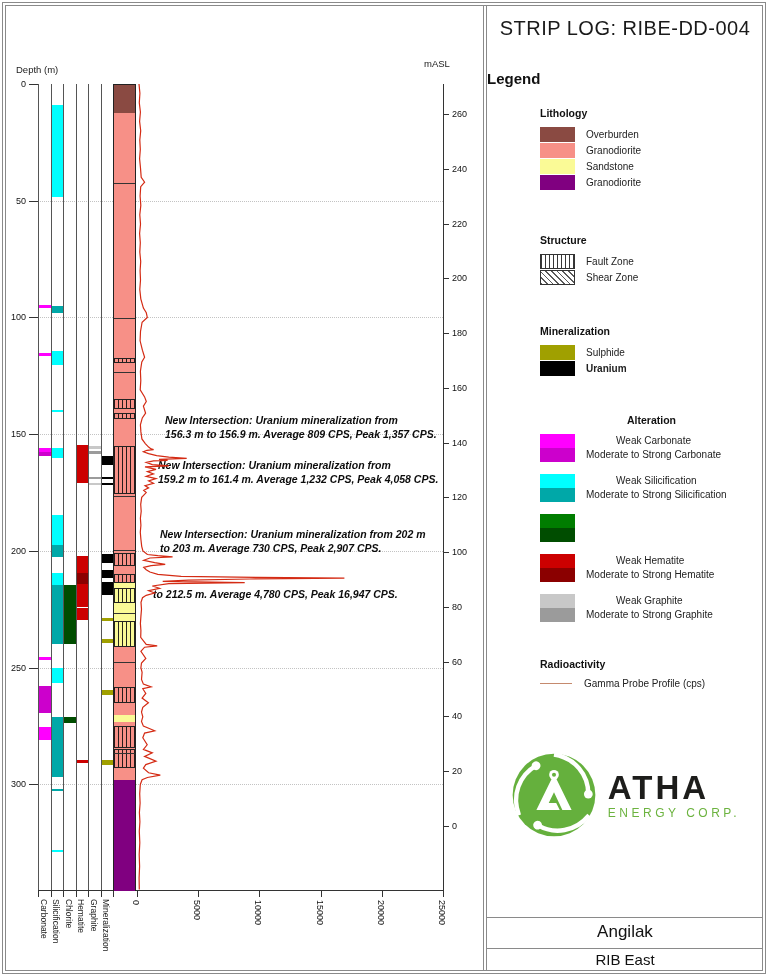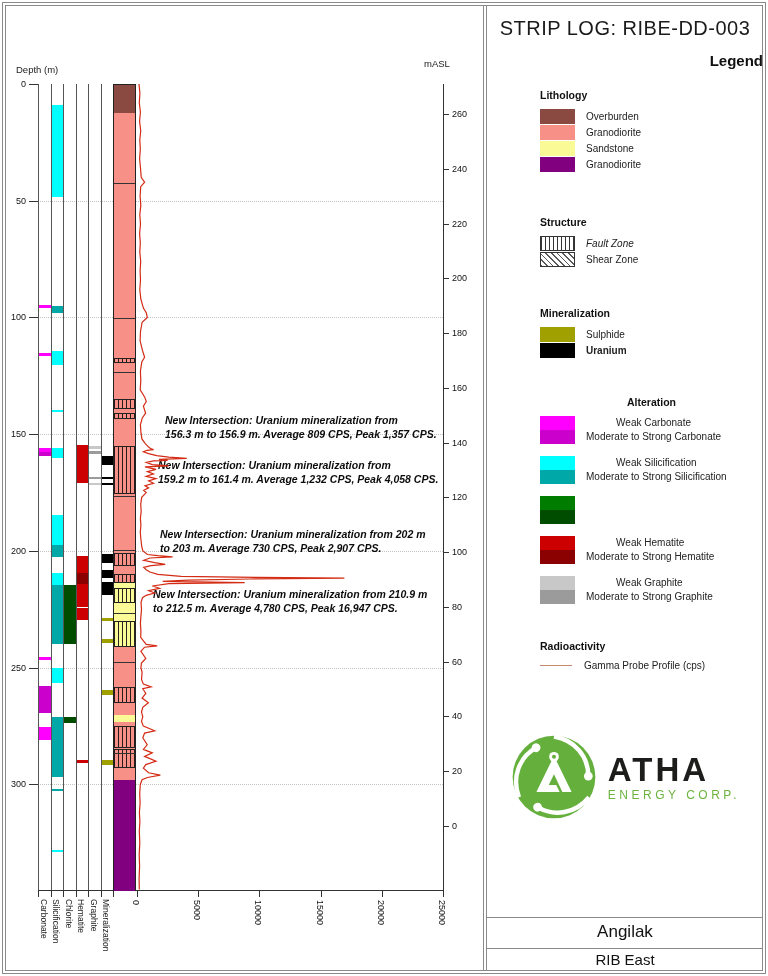--- a/index.html
+++ b/index.html
@@ -37,21 +37,21 @@
   .contact{height:1px;background:#333;}
   #gamma-svg{position:absolute;inset:0;pointer-events:none;}
   .annotation{position:absolute;font-size:10.5px;font-weight:bold;font-style:italic;
               line-height:1.32;white-space:nowrap;color:#0c0c0c;}
 
   
   .panel{position:absolute;left:487px;top:5px;width:276px;height:900px;}
   .panel-title{margin-top:12px;text-align:center;font-size:20px;letter-spacing:.5px;color:#1a1a1a;}
   .fields{display:flex;justify-content:center;gap:13px;margin-top:4px;}
   .notes{margin-top:8px;text-align:center;font-size:9px;line-height:1.3;color:#222;}
-  .legend-title{margin-top:8px;text-align:right;font-size:15px;font-weight:bold;}
+  .legend-title{margin-top:26px;text-align:left;font-size:15px;font-weight:bold;}
   #legend-sections{padding-left:53px;}
   .legend-section{margin-top:44px;}
   [data-name="legend-section-lithology"]{margin-top:20px;}
   [data-name="legend-section-mineralization"]{margin-top:40px;}
   [data-name="legend-section-alteration"]{margin-top:38px;}
   [data-name="legend-section-radioactivity"]{margin-top:36px;}
   .legend-section-title{font-size:10.5px;font-weight:bold;margin-bottom:8px;}
   .legend-item{display:flex;align-items:center;margin-bottom:1px;}
   .swatch{width:35px;height:15px;flex:0 0 35px;}
   .pattern-box{box-sizing:border-box;border:1px solid #333;background:#fff;}
@@ -239,30 +239,29 @@
       </div>
       <div class="annotation" data-name="intersection-annotation" style="left: 158px; top: 459px;">
         <div data-name="intersection-annotation-line" style="position: static;">New Intersection: Uranium mineralization from</div>
         <div data-name="intersection-annotation-line" style="position: static;">159.2 m to 161.4 m. Average 1,232 CPS, Peak 4,058 CPS.</div>
       </div>
       <div class="annotation" data-name="intersection-annotation" style="left: 160px; top: 528px;">
         <div data-name="intersection-annotation-line" style="position: static;">New Intersection: Uranium mineralization from 202 m</div>
         <div data-name="intersection-annotation-line" style="position: static;">to 203 m. Average 730 CPS, Peak 2,907 CPS.</div>
       </div>
       <div class="annotation" data-name="intersection-annotation" style="left: 153px; top: 588px;">
-        <div data-name="intersection-annotation-line" style="position: static;">New Intersection: Uranium mineralization from 210.9 m</div>
         <div data-name="intersection-annotation-line" style="position: static;">to 212.5 m. Average 4,780 CPS, Peak 16,947 CPS.</div>
       </div>
     </div>
   <svg id="gamma-svg" width="768" height="976" viewBox="0 0 768 976" data-name="gamma-profile-curve">
       <polyline points="139.0,84.0 139.9,93.3 139.3,102.7 140.4,112.0 139.6,121.4 140.7,130.7 139.8,140.0 140.3,149.4 139.6,158.7 140.5,168.1 141.2,177.4 144.6,182.1 140.7,186.7 140.1,196.1 140.8,205.4 139.8,214.8 140.5,224.1 139.6,233.4 140.3,242.8 139.8,252.1 140.7,261.5 140.1,270.8 140.5,280.1 139.8,289.5 140.8,298.8 143.4,308.1 146.3,312.8 147.3,317.5 142.1,322.2 140.5,331.5 140.1,340.8 142.4,350.2 144.6,357.2 141.8,361.9 140.4,371.2 140.8,380.5 140.2,389.9 144.6,396.9 146.3,401.5 143.4,406.2 145.6,413.2 142.3,417.9 140.4,424.9 140.9,431.9 141.9,438.9 145.3,443.6 148.6,447.1 151.1,448.9 153.6,449.6 147.0,450.3 143.4,451.7 148.6,453.6 156.6,455.7 168.8,457.1 186.7,458.3 159.0,459.4 167.6,460.4 153.5,460.8 146.2,462.3 152.3,464.6 168.8,465.8 145.0,466.9 156.0,469.3 147.4,471.6 153.5,473.9 146.2,476.3 156.0,478.6 148.6,480.9 153.5,483.3 145.0,485.6 148.6,487.9 143.7,490.3 146.2,492.6 141.7,497.3 140.7,504.3 141.2,511.3 140.4,518.3 140.9,525.3 140.3,532.3 140.9,539.3 141.7,546.3 142.9,551.0 147.4,554.5 157.8,555.6 172.6,556.8 149.9,558.0 143.7,560.3 154.7,562.7 165.2,564.3 151.1,565.7 143.7,567.3 146.2,569.7 149.9,572.0 157.8,574.3 181.1,576.4 257.0,577.4 344.4,578.1 249.6,579.0 188.4,580.2 162.7,581.3 244.7,582.7 168.8,583.7 152.3,586.0 159.6,588.3 148.6,590.7 154.7,593.0 146.2,595.3 142.5,597.7 141.0,602.3 141.5,609.3 140.9,616.4 140.4,623.4 140.9,630.4 140.7,637.4 146.2,644.4 157.2,645.8 144.6,647.2 140.9,651.4 145.8,658.4 141.5,663.0 140.9,667.7 142.1,672.4 141.5,679.4 143.4,684.1 151.1,686.9 142.8,688.7 145.8,693.4 142.1,698.1 148.4,702.7 142.8,707.4 141.5,712.1 142.8,716.8 141.5,721.4 143.4,726.1 154.7,730.8 144.6,733.1 142.8,737.8 147.2,744.8 143.4,749.4 152.3,752.9 144.6,756.4 156.0,761.1 145.8,764.6 143.4,768.1 148.6,772.8 160.3,775.1 147.4,777.5 142.1,779.8 140.3,784.5 139.7,793.8 140.1,803.1 139.4,812.5 139.9,821.8 139.3,831.2 139.8,842.8 139.2,854.5 139.6,866.2 139.1,877.9 139.3,889.5" fill="none" stroke="#d42b14" stroke-width="1.2"></polyline>
     </svg>
 
   <div class="panel" data-name="info-panel">
-    <div class="panel-title" data-name="strip-log-title">STRIP LOG: RIBE-DD-003</div>
+    <div class="panel-title" data-name="strip-log-title">STRIP LOG: RIBE-DD-004</div>
     <div class="fields" id="header-fields" data-name="collar-fields"></div>
     <div class="notes" id="header-notes" data-name="scale-notes"></div>
     <div class="legend-title" data-name="legend-title">Legend</div>
     <div id="legend-sections" data-name="legend">
         <div class="legend-section" data-name="legend-section-lithology" style="position: static;">
           <div class="legend-section-title" data-name="legend-section-title" style="position: static;">Lithology</div>
           <div class="legend-item" data-name="legend-item-overburden" style="position: static;">
             <div class="swatch" data-name="overburden-swatch" style="position: static; background: rgb(138, 74, 66);"></div>
             <div class="legend-label" data-name="legend-label" style="position: static;">Overburden</div>
           </div>
@@ -274,21 +273,21 @@
             <div class="swatch" data-name="sandstone-swatch" style="position: static; background: rgb(250, 250, 150);"></div>
             <div class="legend-label" data-name="legend-label" style="position: static;">Sandstone</div>
           </div>
           <div class="legend-item" data-name="legend-item-granodiorite" style="position: static;">
             <div class="swatch" data-name="granodiorite-swatch" style="position: static; background: rgb(128, 0, 128);"></div>
             <div class="legend-label" data-name="legend-label" style="position: static;">Granodiorite</div>
           </div>
         </div>
         <div class="legend-section" data-name="legend-section-structure" style="position: static;">
           <div class="legend-section-title" data-name="legend-section-title" style="position: static;">Structure</div>
-          <div class="legend-item" data-name="legend-item-fault-zone" style="position: static; font-style: italic;">
+          <div class="legend-item" data-name="legend-item-fault-zone" style="position: static;">
             <div class="swatch pattern-box pat-fault" data-name="fault-swatch" style="position: static;"></div>
             <div class="legend-label" data-name="legend-label" style="position: static;">Fault Zone</div>
           </div>
           <div class="legend-item" data-name="legend-item-shear-zone" style="position: static;">
             <div class="swatch pattern-box pat-shear" data-name="shear-swatch" style="position: static;"></div>
             <div class="legend-label" data-name="legend-label" style="position: static;">Shear Zone</div>
           </div>
         </div>
         <div class="legend-section" data-name="legend-section-mineralization" style="position: static;">
           <div class="legend-section-title" data-name="legend-section-title" style="position: static;">Mineralization</div>

